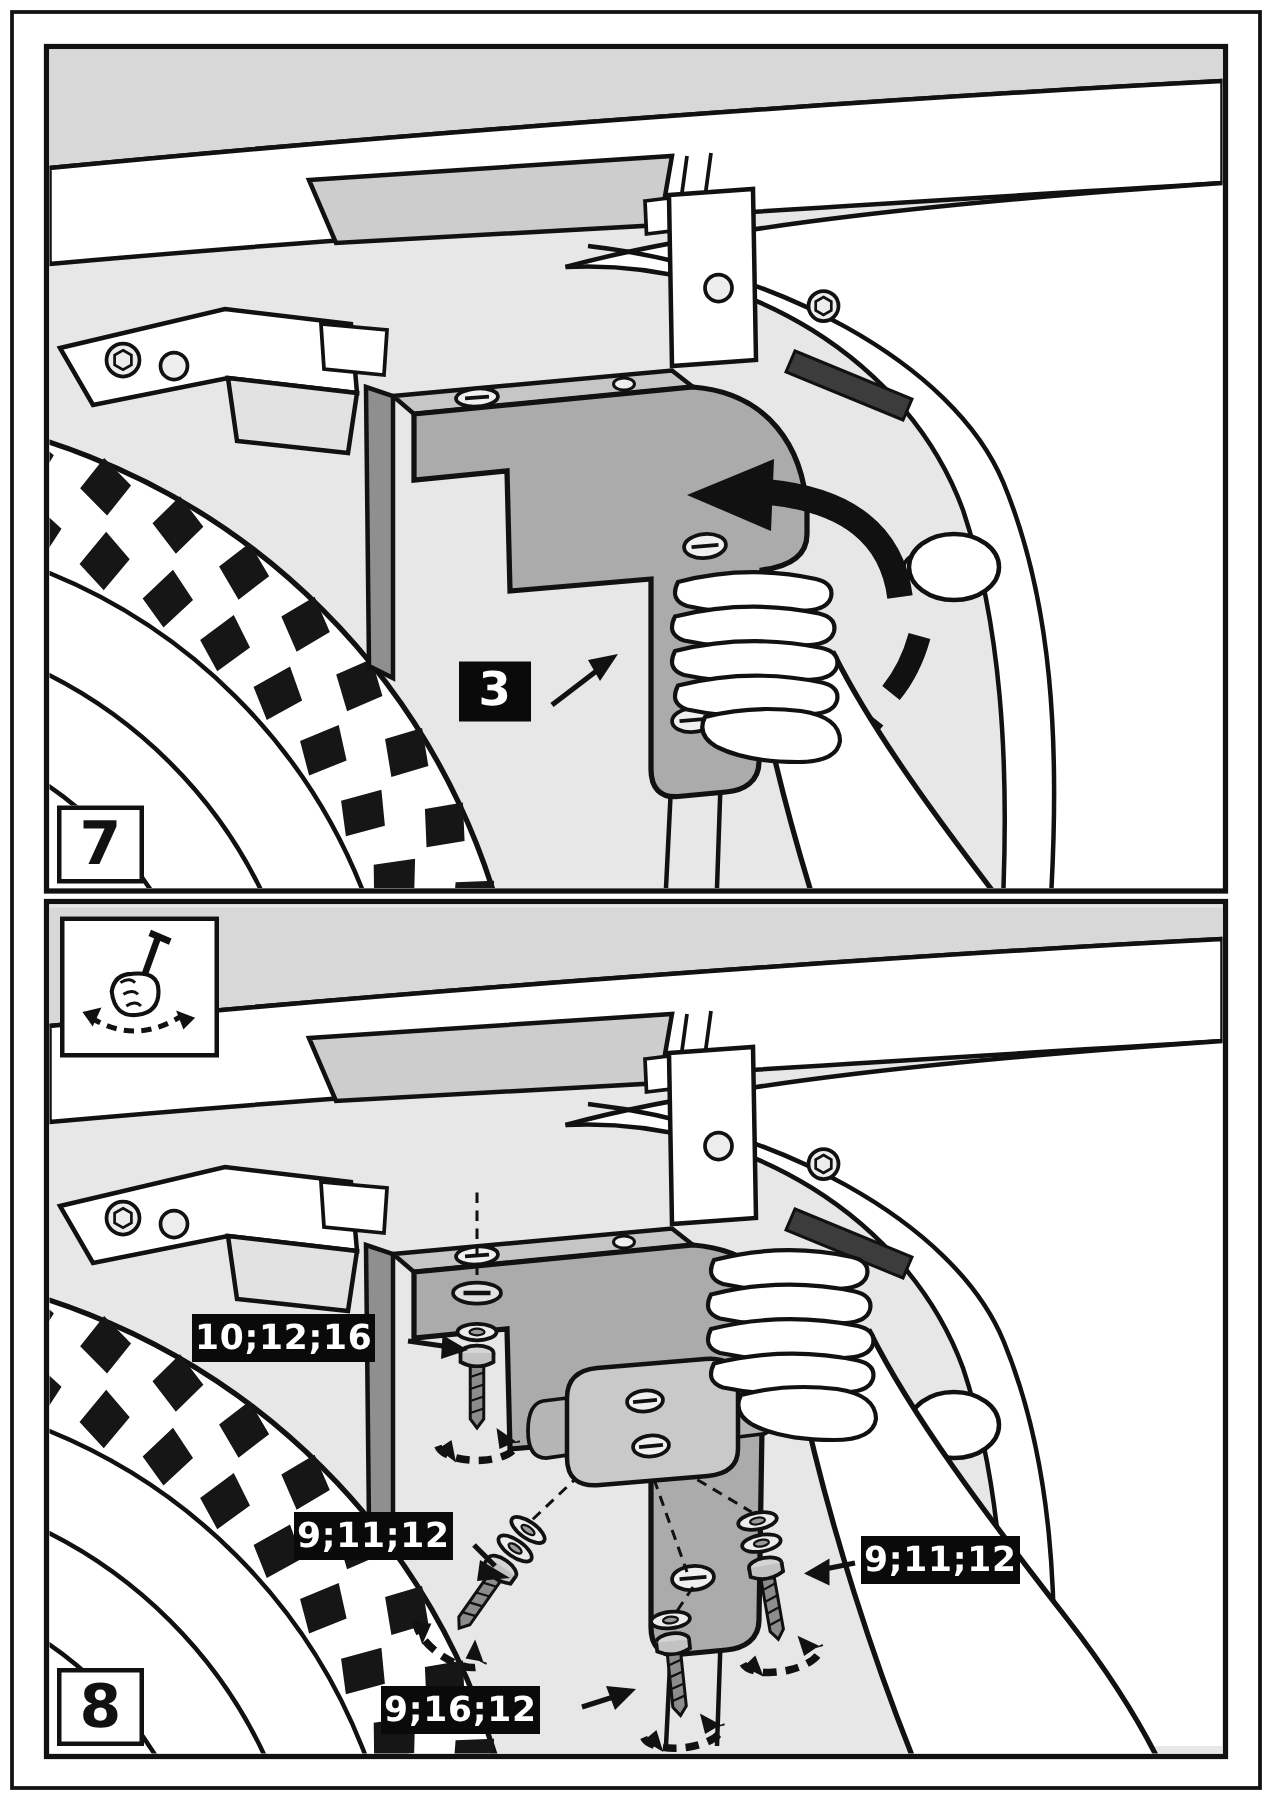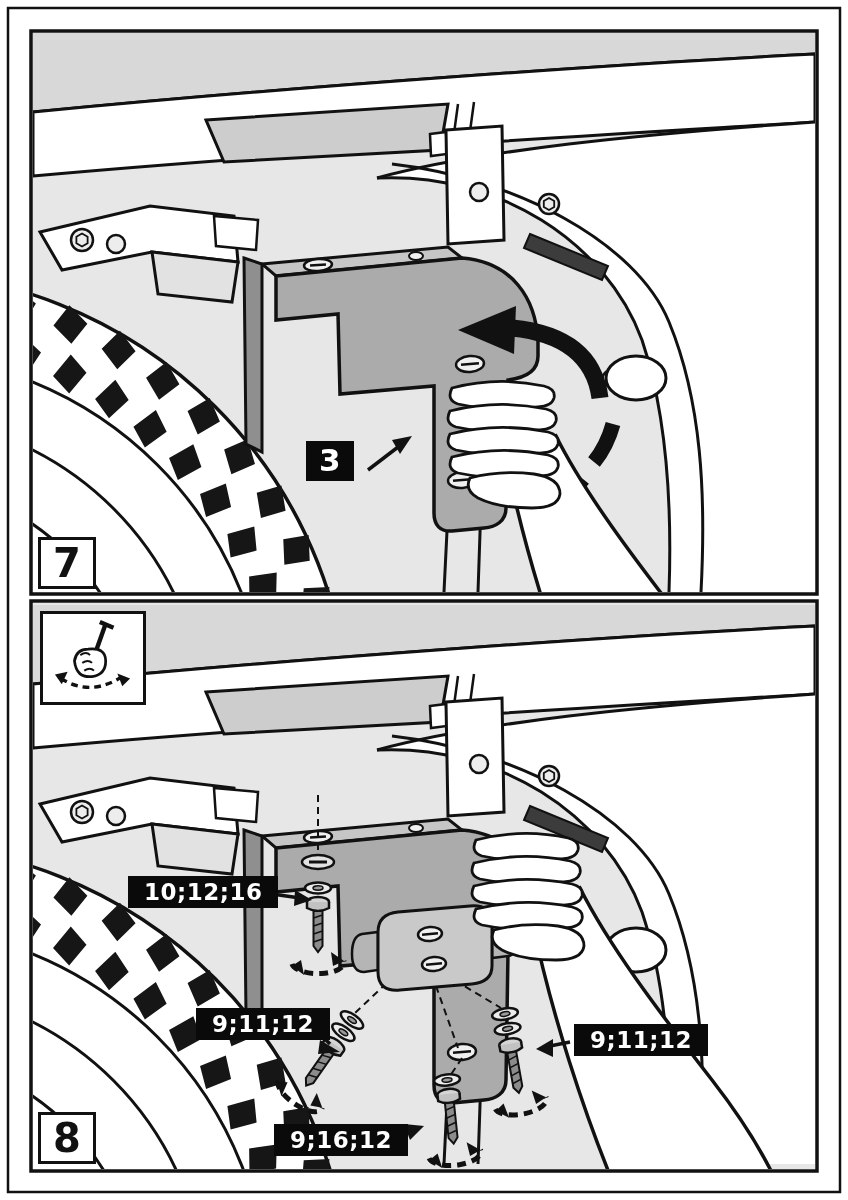--- a/index.html
+++ b/index.html
@@ -1,19 +1,19 @@
 <!DOCTYPE html>
 <html><head>
 <meta charset="utf-8">
 <style>
   html,body{margin:0;padding:0;background:#ffffff;}
   .page{position:relative;width:848px;height:1200px;background:#ffffff;font-family:"DejaVu Sans",sans-serif;overflow:hidden;}
   .art{position:absolute;left:0;top:0;z-index:1;display:block;}
   .callout{position:absolute;z-index:3;background:#0a0a0a;color:#ffffff;font-weight:bold;
-           font-size:23px;line-height:1.15;padding:3px 16px;letter-spacing:.5px;white-space:nowrap;
+           font-size:23px;line-height:1.15;padding:3px 2px;letter-spacing:.5px;white-space:nowrap;
            font-family:"DejaVu Sans",sans-serif;}
   .callout.big{font-size:31px;padding:2px 13px;}
   .step-box{position:absolute;z-index:3;width:52px;height:46px;background:#ffffff;border:3.5px solid #111;
             display:flex;align-items:center;justify-content:center;font-size:40px;font-weight:bold;color:#111;}
   .tool-box{position:absolute;z-index:3;left:40px;top:611px;width:100px;height:88px;background:#ffffff;
             border:3px solid #111;display:flex;align-items:center;justify-content:center;}
 </style>
 </head>
 <body>
 
@@ -218,21 +218,21 @@
   <rect x="8" y="8" width="832" height="1184" fill="none" stroke="#111" stroke-width="2.5"></rect>
 </svg>
 
 <div class="step-box" style="left:38px;top:537px;">7</div>
 <div class="step-box" style="left:38px;top:1112px;">8</div>
 
 <div class="callout big" style="left:306px;top:441px;">3</div>
 <div class="callout" style="left:128px;top:876px;">10;12;16</div>
 <div class="callout" style="left:196px;top:1008px;">9;11;12</div>
 <div class="callout" style="left:574px;top:1024px;">9;11;12</div>
-<div class="callout" style="left:254px;top:1124px;margin-left:20px;">9;16;12</div>
+<div class="callout" style="left:254px;top:1124px;">9;16;12</div>
 
 <div class="tool-box">
   <svg width="92" height="80" viewBox="0 0 94 82">
     <path d="M60,6 L50,34" stroke="#111" stroke-width="4.5" fill="none"></path>
     <path d="M68,10 L54,4" stroke="#111" stroke-width="4.5" fill="none"></path>
     <path d="M28,44 Q30,32 42,32 Q60,30 60,44 Q60,58 46,60 Q30,62 28,44 Z" fill="#ffffff" stroke="#111" stroke-width="2.8"></path>
     <path d="M34,38 q6,-4 10,0 M36,46 q6,-4 10,0 M38,54 q6,-4 10,0" stroke="#111" stroke-width="2" fill="none"></path>
     <path d="M14,62 Q46,82 80,58" fill="none" stroke="#111" stroke-width="3.5" stroke-dasharray="7 5"></path>
     <polygon points="8,58 21,55 15,68" fill="#111"></polygon>
     <polygon points="85,62 72,57 77,70" fill="#111"></polygon>

